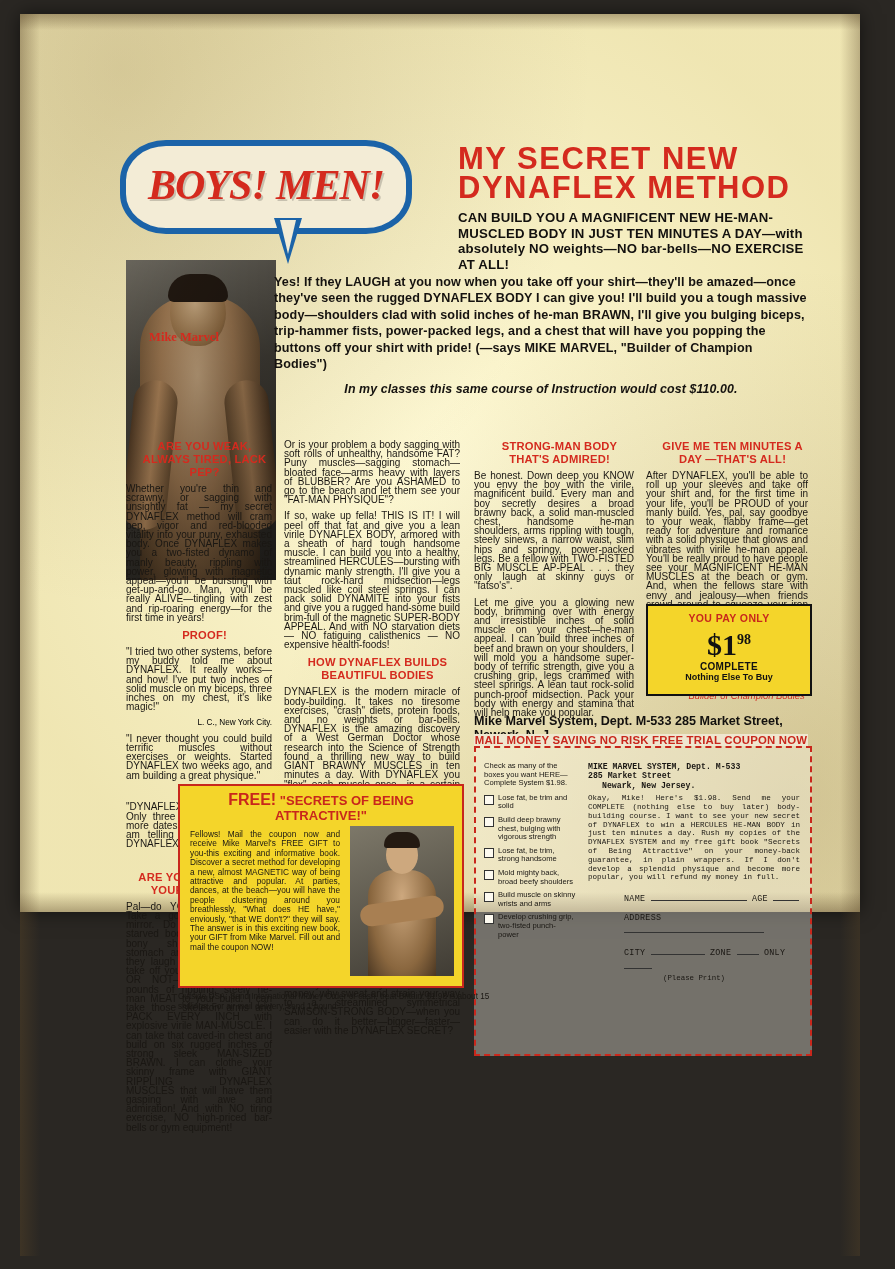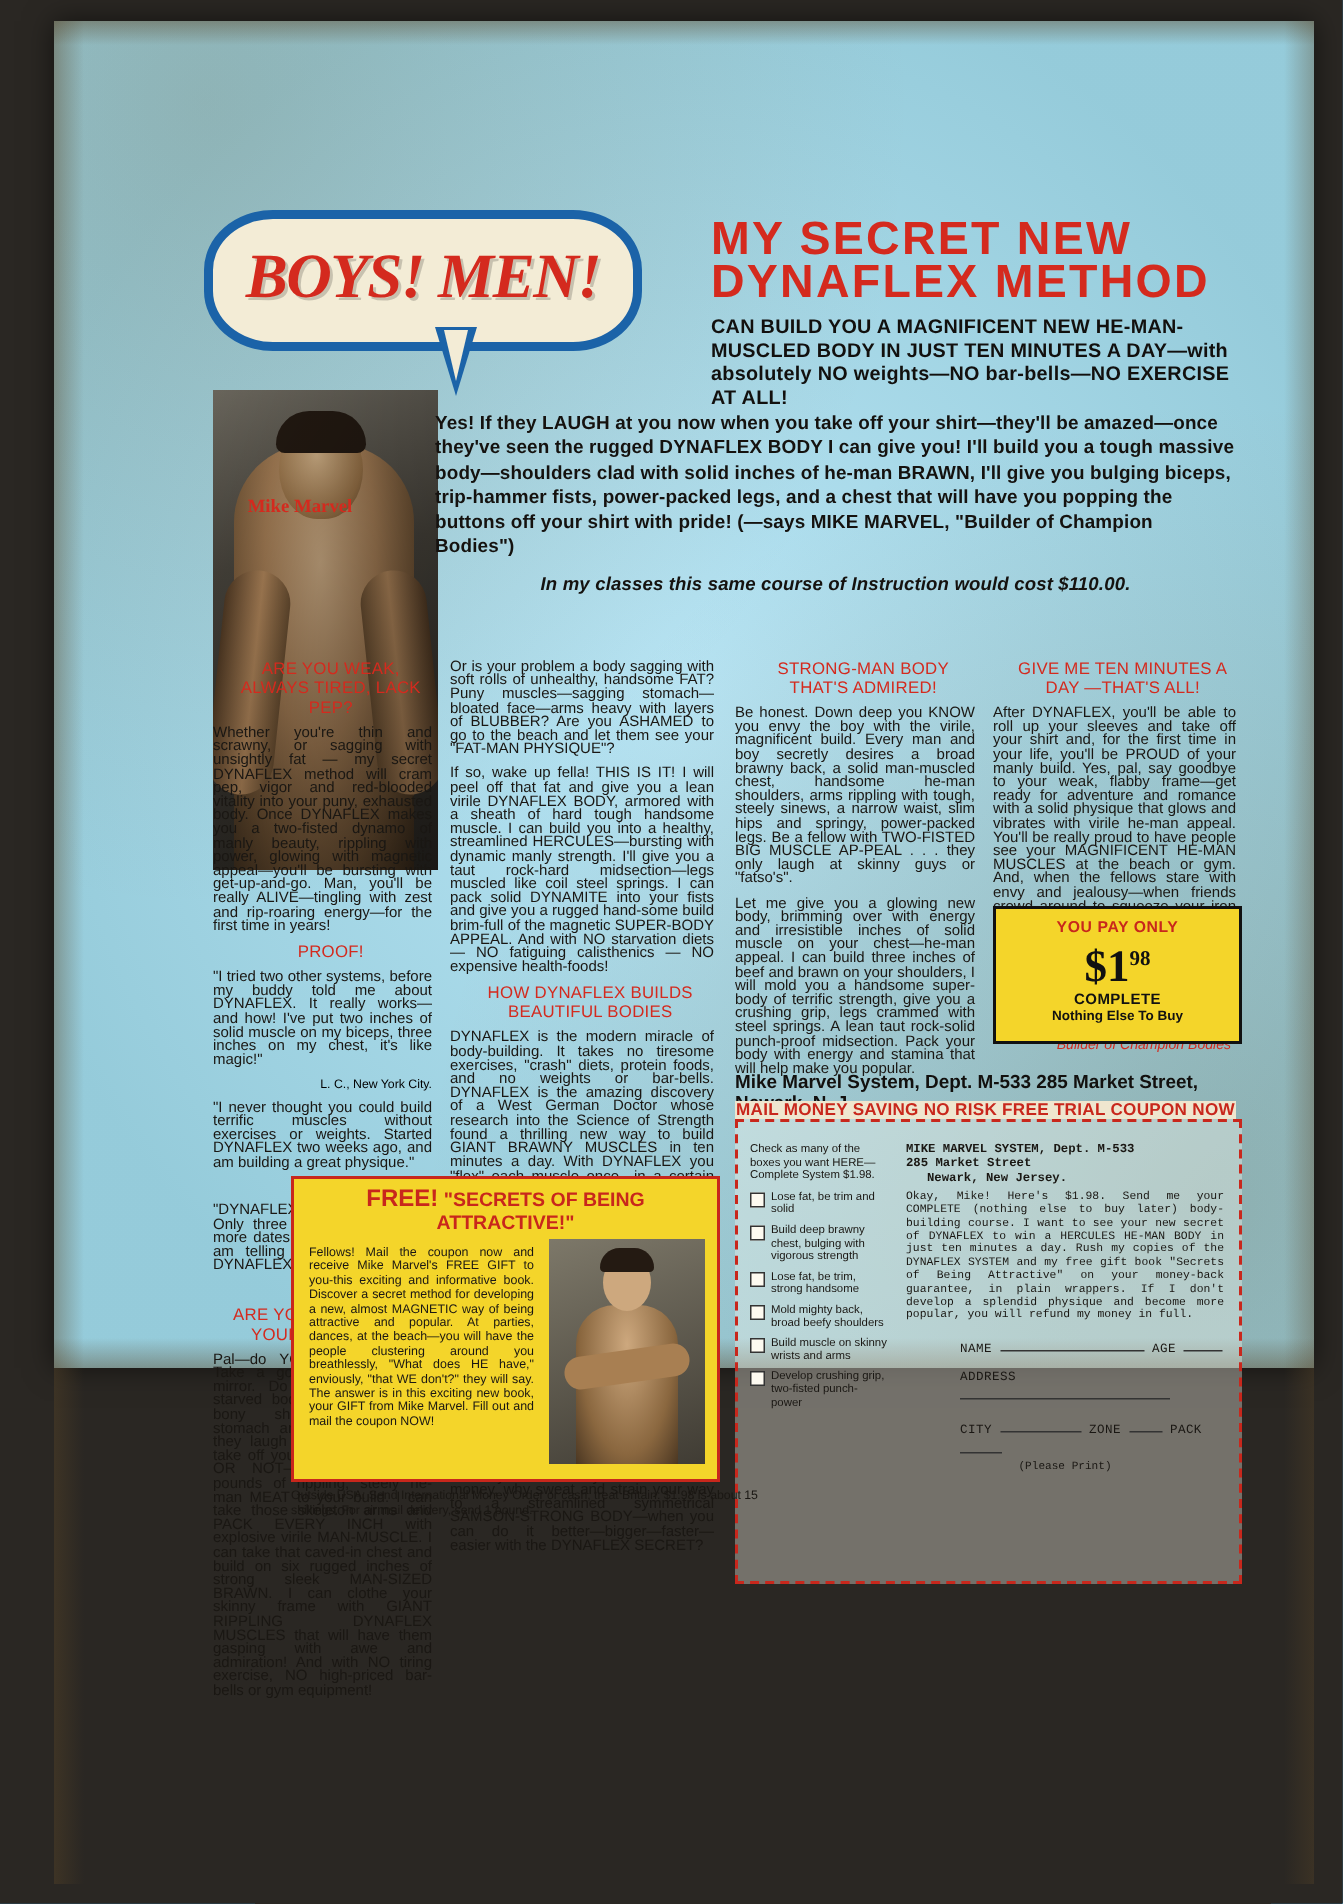--- a/index.html
+++ b/index.html
@@ -1,19 +1,19 @@
 <!DOCTYPE html>
 <html><head>
 <meta charset="utf-8">
 <style>
   html,body{margin:0;padding:0;background:#151515;}
   body{width:895px;height:1269px;font-family:"Liberation Sans", sans-serif;}
   .page{position:relative;width:895px;height:1269px;overflow:hidden;background:#2a2723;}
-  .paper{position:absolute;left:36px;top:14px;width:840px;height:898px;
-    background:#7dd3fc;
+  .paper{position:absolute;left:20px;top:14px;width:840px;height:898px;
+    background:#fef9c3;
     box-shadow:0 0 18px rgba(0,0,0,.55);
   }
   .paper:before{content:"";position:absolute;inset:0;
     background:
       radial-gradient(ellipse at 12% 6%, rgba(120,95,55,.22), rgba(120,95,55,0) 45%),
       radial-gradient(ellipse at 92% 88%, rgba(120,95,55,.25), rgba(120,95,55,0) 48%),
       radial-gradient(ellipse at 50% 50%, rgba(255,250,235,.45), rgba(205,185,140,.30) 78%);
     pointer-events:none;}
   .edgewear{position:absolute;left:0;top:0;width:20px;height:1242px;
     background:linear-gradient(to right, rgba(90,70,40,.40), rgba(90,70,40,0));}
@@ -66,21 +66,21 @@
     color:#d42a1e;font-weight:bold;font-size:12.5px;line-height:14px;font-family:"Liberation Serif", serif;}
 
   
   .cols{position:absolute;left:0;top:306px;width:730px;}
   .col{position:absolute;top:0;}
   .c1{left:48px;width:146px;}
   .c2{left:206px;width:176px;}
   .c3{left:396px;width:160px;}
   .c4{left:568px;width:162px;}
 
-  h3.red{color:#d42a1e;font-size:11.2px;line-height:13px;font-weight:normal;margin:0 0 5px 0;text-align:center;letter-spacing:.2px;padding-left:11px;}
+  h3.red{color:#d42a1e;font-size:11.2px;line-height:13px;font-weight:bold;margin:0 0 5px 0;text-align:center;letter-spacing:.2px;padding-left:11px;}
   p.body{margin:0 0 7px 0;font-size:10px;line-height:9.2px;color:#1a1713;text-align:justify;}
   .tiny{font-size:7.9px;line-height:8.8px;}
   .center{text-align:center;}
   .sig{text-align:right;font-size:8.2px;line-height:9.4px;margin:0 0 6px 0;}
   .redname{color:#d42a1e;font-weight:bold;font-size:11px;text-align:right;margin:4px 0 0 0;}
   .redsub{color:#d42a1e;font-style:italic;font-size:9.4px;text-align:right;margin:1px 0 0 0;}
 
   
   .pricebox{position:absolute;left:568px;top:470px;width:162px;height:88px;
     background:#f4d52a;border:2px solid #111;text-align:center;}
@@ -250,21 +250,21 @@
           </div>
           <div class="fieldline">
             <span>ADDRESS</span>
             <span class="rule" style="width:140px;"></span>
           </div>
           <div class="fieldline">
             <span>CITY</span>
             <span class="rule" style="width:54px;"></span>
             <span>ZONE</span>
             <span class="rule" style="width:22px;"></span>
-            <span>PACK</span>
+            <span>ONLY</span>
             <span class="rule" style="width:28px;"></span>
           </div>
           <div class="please">(Please Print)</div>
         </div>
       </div>
 
       <div class="freebox">
         <div class="fhead">
           <span style="font-size:16px;">FREE!</span>
           <span>"SECRETS OF BEING ATTRACTIVE!"</span>

